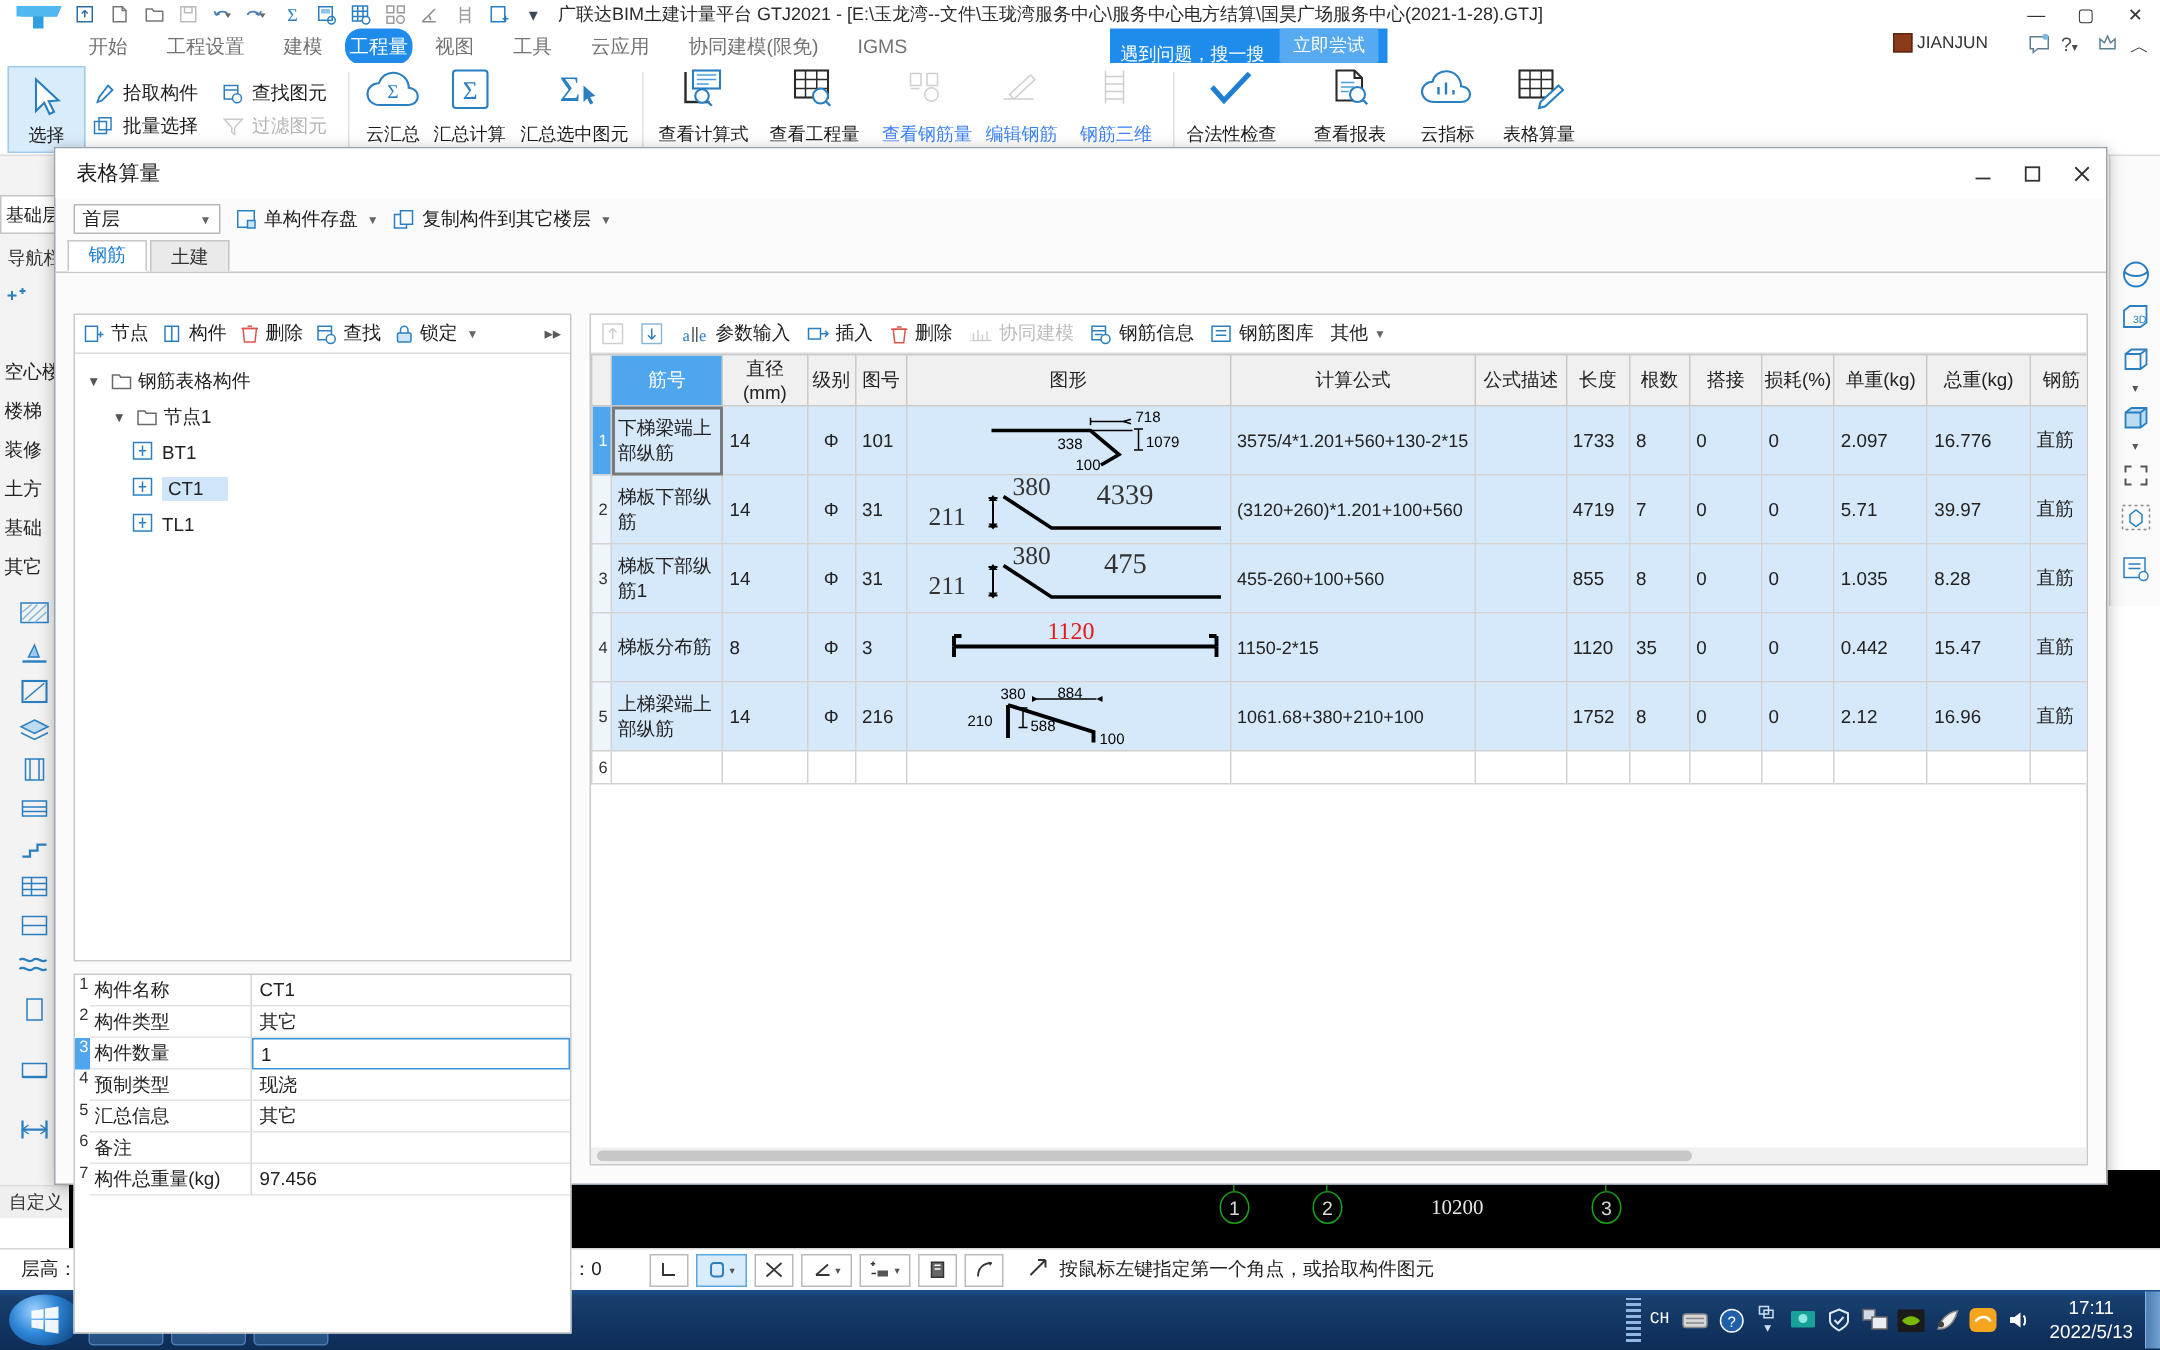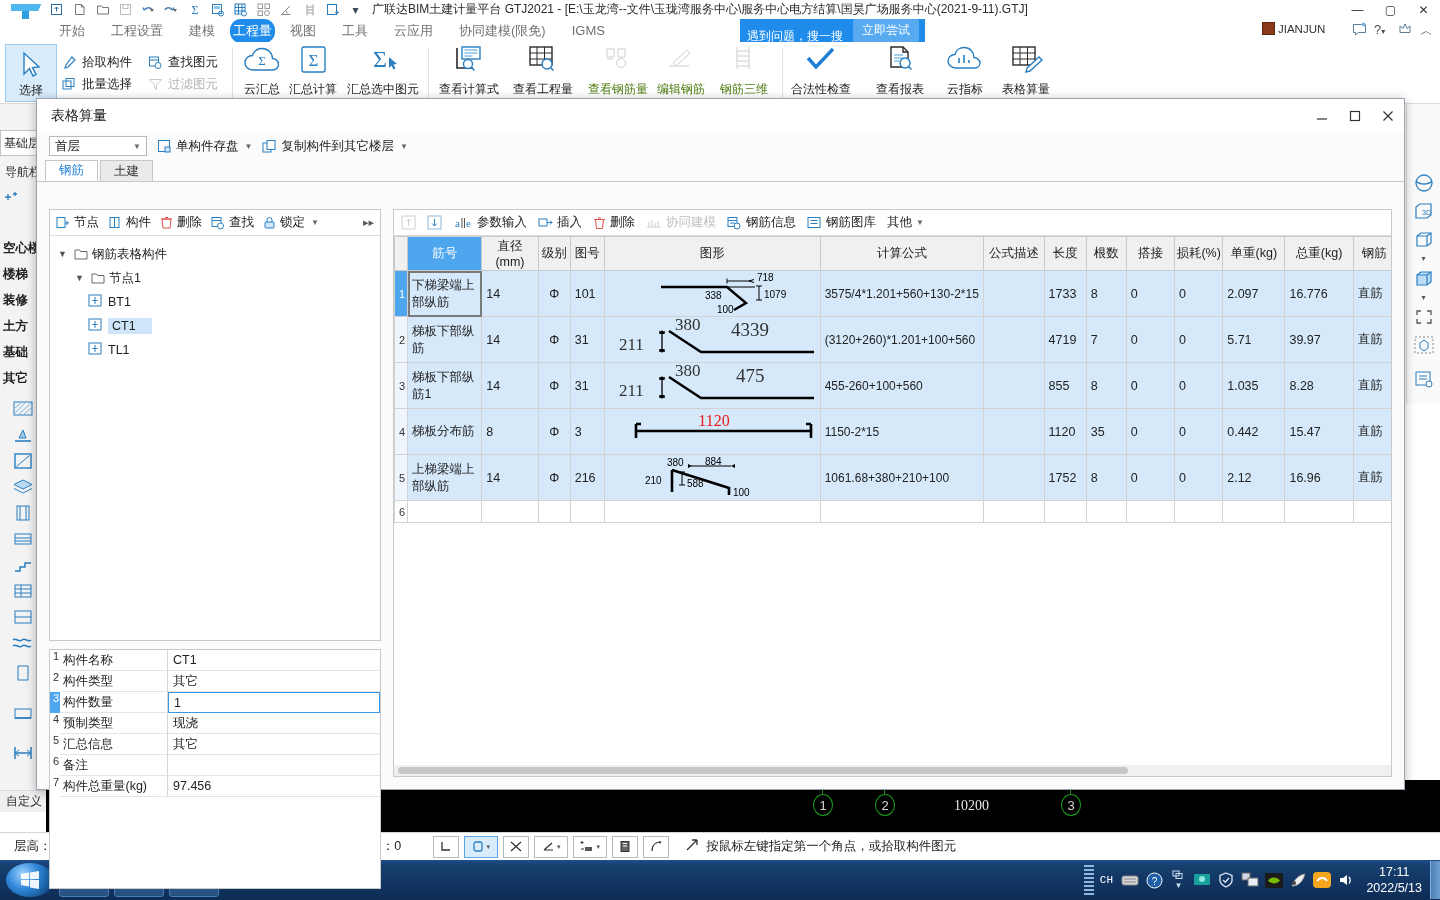--- a/index.html
+++ b/index.html
@@ -50,32 +50,32 @@
   .rb-select { position:absolute; left:5px; top:2px; width:52px; height:58px;
      background:#d9ecfb; border:1px solid #9fcbef; display:flex; flex-direction:column;
      align-items:center; justify-content:flex-end; padding-bottom:2px;}
   .rb-select .lbl { font-size:12px; color:#222; }
   .rb-col { position:absolute; display:flex; flex-direction:column; justify-content:center; gap:5px;}
   .rb-smallitem { display:flex; align-items:center; gap:5px; font-size:12.5px; color:#1a1a1a; }
   .rb-smallitem.dim { color:#b5b5b5; }
   .rb-big { position:absolute; width:52px; top:2px; display:flex; flex-direction:column;
      align-items:center; gap:3px; }
   .rb-big .cap { font-size:12px; color:#1a1a1a; white-space:nowrap; }
-  .rb-big.dim .cap { color:#4d7c0f; }
+  .rb-big.dim .cap { color:#3b82f6; }
   .rb-sep { position:absolute; top:6px; width:1px; height:50px; background:#e2e2e2; }
 
   
   .leftpanel { position:absolute; left:0; top:104px; width:46px; height:696px; background:#f3f3f3;
      border-right:1px solid #d8d8d8;}
   .lp-combo { position:absolute; left:0; top:130px; width:46px; height:26px; background:#fff;
      border:1px solid #c4c4c4; font-size:12px; display:flex; align-items:center; padding-left:3px; color:#222;}
   .lp-nav { position:absolute; left:0; top:160px; width:46px; height:24px; font-size:12px;
      display:flex; align-items:center; justify-content:center; color:#333; background:#f3f3f3;}
   .lp-row { position:absolute; left:0; width:46px; height:24px; font-size:12.5px; color:#222;
-     display:flex; align-items:center; padding-left:3px;font-weight:bold; }
+     display:flex; align-items:center; padding-left:3px; }
   .lp-icon { position:absolute; left:10px; width:26px; height:26px; display:flex;
      align-items:center; justify-content:center; }
   .lp-bottom { position:absolute; left:0; top:790px; width:200px; height:22px; background:#efefef;
     border-top:1px solid #ddd; font-size:12px; display:flex; align-items:center; padding-left:6px; color:#333;}
 
   
   .rightbar { position:absolute; right:0; top:104px; width:34px; height:300px; background:#fafafa;
      border-left:1px solid #dcdcdc; display:flex; flex-direction:column; align-items:center; padding-top:66px; gap:2px;}
   .rb-ico { width:26px; height:26px; display:flex; align-items:center; justify-content:center; }
 
@@ -272,21 +272,21 @@
           </svg>
       </div>
       <div class="qat-btn">
         <svg width="14" height="14" viewBox="0 0 14 14">
             <rect x="1.5" y="1.5" width="9" height="10" fill="none" stroke="#2a7fc1"></rect>
             <path d="M9 9.5h4M11 7.5v4" stroke="#2a7fc1"></path>
           </svg>
       </div>
       <div class="qat-btn">▾</div>
     </div>
-    <div class="title-text">广联达BIM土建计量平台 GTJ2021 - [E:\玉龙湾--文件\玉珑湾服务中心\服务中心电方结算\国昊广场服务中心(2021-9-11).GTJ]</div>
+    <div class="title-text">广联达BIM土建计量平台 GTJ2021 - [E:\玉龙湾--文件\玉珑湾服务中心\服务中心电方结算\国昊广场服务中心(2021-1-28).GTJ]</div>
     <div class="win-ctrls">
       <div class="win-btn">—</div>
       <div class="win-btn">▢</div>
       <div class="win-btn close">✕</div>
     </div>
   </div>
 
   <div class="menurow">
     <div style="width:46px"></div>
     <div class="menu-item">开始</div>

